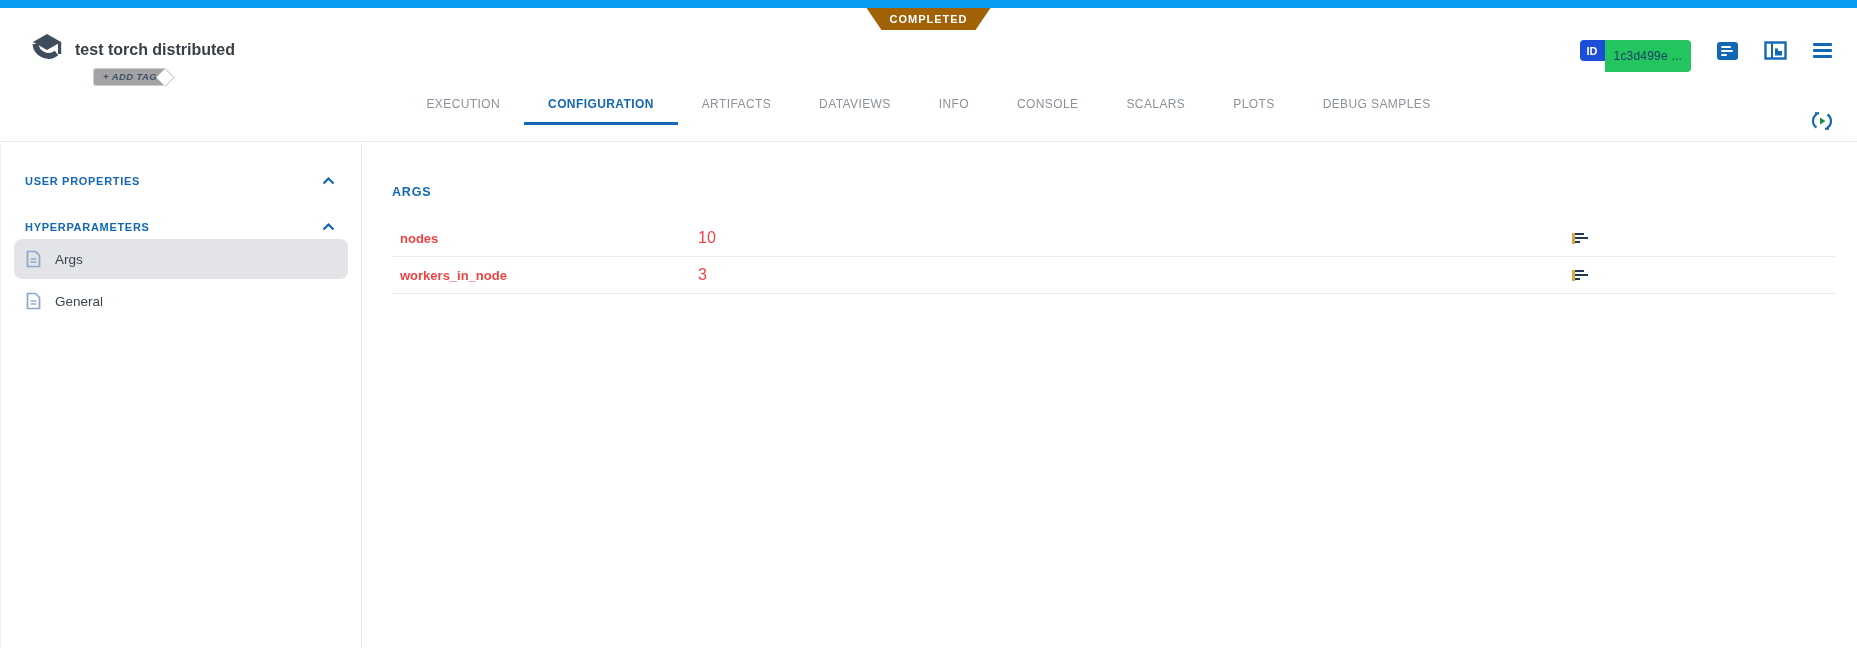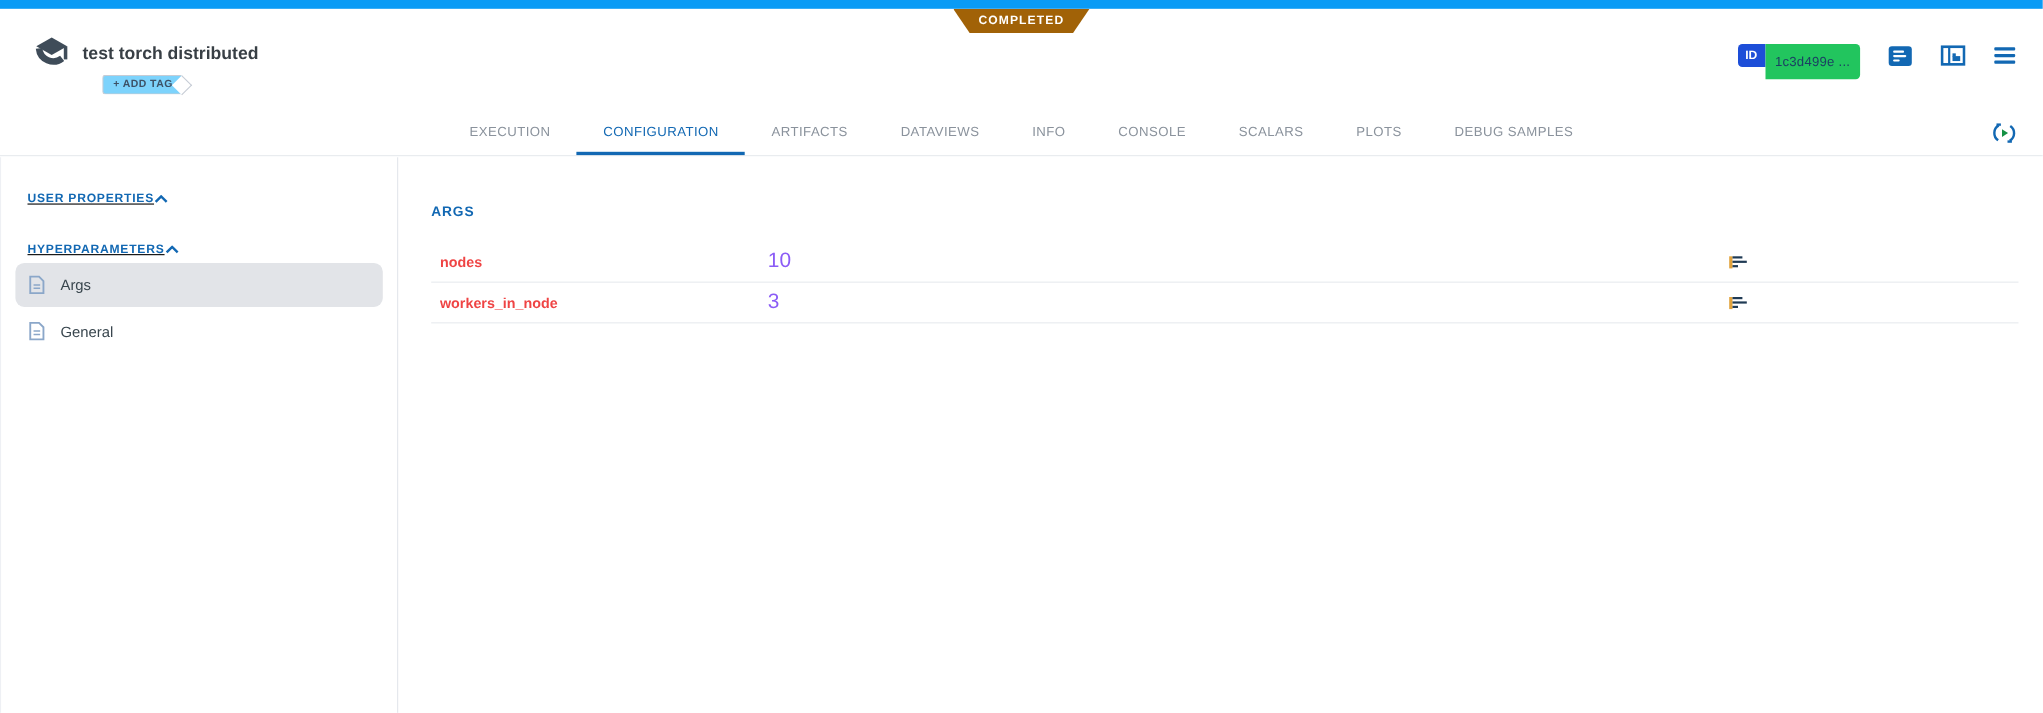--- a/index.html
+++ b/index.html
@@ -15,66 +15,66 @@
     clip-path:polygon(0 0, 100% 0, calc(100% - 15px) 100%, 15px 100%); z-index:6; }
 
   
   .header { position:absolute; top:8px; left:0; width:100%; height:134px; background:#fff;
             border-bottom:1px solid #e7eaee; }
   .logo { position:absolute; left:30px; top:22px; width:36px; height:36px; }
   .title { position:absolute; left:75px; top:33px; font-size:16px; font-weight:bold; color:#383f45; }
   .add-tag { position:absolute; left:93px; top:60px; height:18px; line-height:16px;
     border:1px solid #c6ccd5; border-right:none; border-radius:3px 0 0 3px;
     padding:0 8px 0 9px; font-size:9.5px; font-weight:bold; letter-spacing:.4px;
-    color:#3d5166; background:#7dd3fc; cursor:pointer; }
+    color:#3d5166; background:#a3a3a3; cursor:pointer;font-style:italic; }
   .add-tag::after { content:""; position:absolute; right:-7px; top:2.2px; width:12px; height:12px;
     border-top:1px solid #c6ccd5; border-right:1px solid #c6ccd5;
     transform:rotate(45deg); background:#fff; }
 
   
   .hdr-right { position:absolute; right:25px; top:32px; display:flex; align-items:center; gap:26px; }
   .id-chip { display:flex; align-items:stretch; height:21px; font-size:12px; cursor:pointer; }
   .id-chip .id-label { background:#1d4ed8; color:#fff; font-weight:bold; font-size:11px;
     border-radius:4px 0 0 4px; display:flex; align-items:center; padding:0 7px; }
   .id-chip .id-value { background:#22c55e; color:#1c3f63; border-radius:0 4px 4px 0;
     display:flex; align-items:center; padding:16px 9px; letter-spacing:.2px; }
   .icon-btn { cursor:pointer; display:flex; align-items:center; justify-content:center; }
   .notes-icon { width:21px; height:18px; background:#1268b3; border-radius:3px;
     display:flex; flex-direction:column; justify-content:center; gap:2px; padding-left:4px; }
   .notes-icon i { display:block; height:2px; background:#fff; border-radius:1px; }
   .notes-icon i:nth-child(1){width:10px;} .notes-icon i:nth-child(2){width:12px;} .notes-icon i:nth-child(3){width:6px;}
   .menu-icon { display:flex; flex-direction:column; gap:3.5px; }
   .menu-icon i { width:19px; height:2.5px; background:#1268b3; border-radius:1px; }
 
   
-  .tabs { position:absolute; bottom:0; left:0; width:100%; display:flex; justify-content:center; }
+  .tabs { position:absolute; bottom:16px; left:0; width:100%; display:flex; justify-content:center; }
   .tab { padding:0 24px 11px 24px; font-size:12px; letter-spacing:.4px; color:#8a929c;
          cursor:pointer; border-bottom:3px solid transparent; white-space:nowrap; }
-  .tab.active { color:#1268b3; font-weight:normal; border-bottom-color:#1268b3; }
+  .tab.active { color:#1268b3; font-weight:bold; border-bottom-color:#1268b3; }
   .refresh-btn { position:absolute; right:23px; bottom:8px; width:24px; height:24px; cursor:pointer; }
 
   
   .sidebar { position:absolute; top:143px; left:0; width:362px; height:505px; background:#fff;
     border-right:1px solid #e3e6ec; border-left:1px solid #eef0f4; padding-top:28px; }
-  .section-header { display:flex; align-items:center; 
-    padding:0 26px 0 24px; height:20px; cursor:pointer;text-decoration:underline; }
+  .section-header { display:flex; align-items:center; justify-content:space-between;
+    padding:0 26px 0 24px; height:20px; cursor:pointer; }
   .section-header .sec-title { color:#1268b3; font-size:11px; font-weight:bold; letter-spacing:.7px; }
   .side-item { display:flex; align-items:center; gap:14px; height:40px; margin:2px 13px;
     padding:0 12px; border-radius:8px; font-size:13.5px; color:#39464e; cursor:pointer; }
   .side-item.selected { background:#e2e4e8; }
   .section-gap { height:26px; }
 
   
   .main { position:absolute; top:143px; left:363px; width:1494px; height:505px; background:#fff;
           padding:42px 22px 0 29px; }
   .args-heading { color:#1268b3; font-size:12.5px; font-weight:bold; letter-spacing:.8px; margin-bottom:21px; }
   .param-row { display:grid; grid-template-columns:306px 874px auto; align-items:center;
                height:37px; border-bottom:1px solid #e7eaee; }
   .param-name { font-size:13px; font-weight:bold; color:#ef4444; padding-left:8px; }
-  .param-value { font-size:19px; color:#8b5cf6; }
+  .param-value { font-size:16px; color:#ef4444; }
   .row-icon { width:17px; height:13px; position:relative; cursor:pointer; justify-self:start; }
   .row-icon .orange { position:absolute; left:0; top:1px; width:2.5px; height:11px; background:#e2a33c; }
   .row-icon i { position:absolute; left:3px; height:2.5px; background:#1f3a54; display:block; }
   .row-icon i:nth-of-type(1){ top:1px;  width:9px; }
   .row-icon i:nth-of-type(2){ top:5px;  width:13px; }
   .row-icon i:nth-of-type(3){ top:9px;  width:5px; }
 </style>
 </head>
 <body>
 

